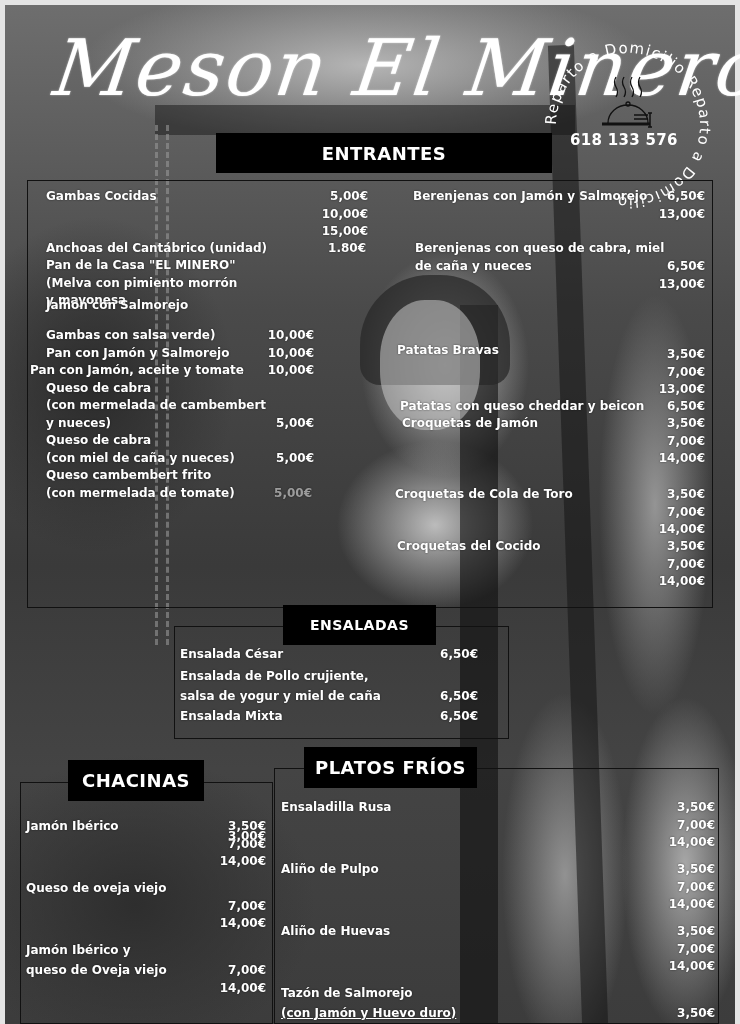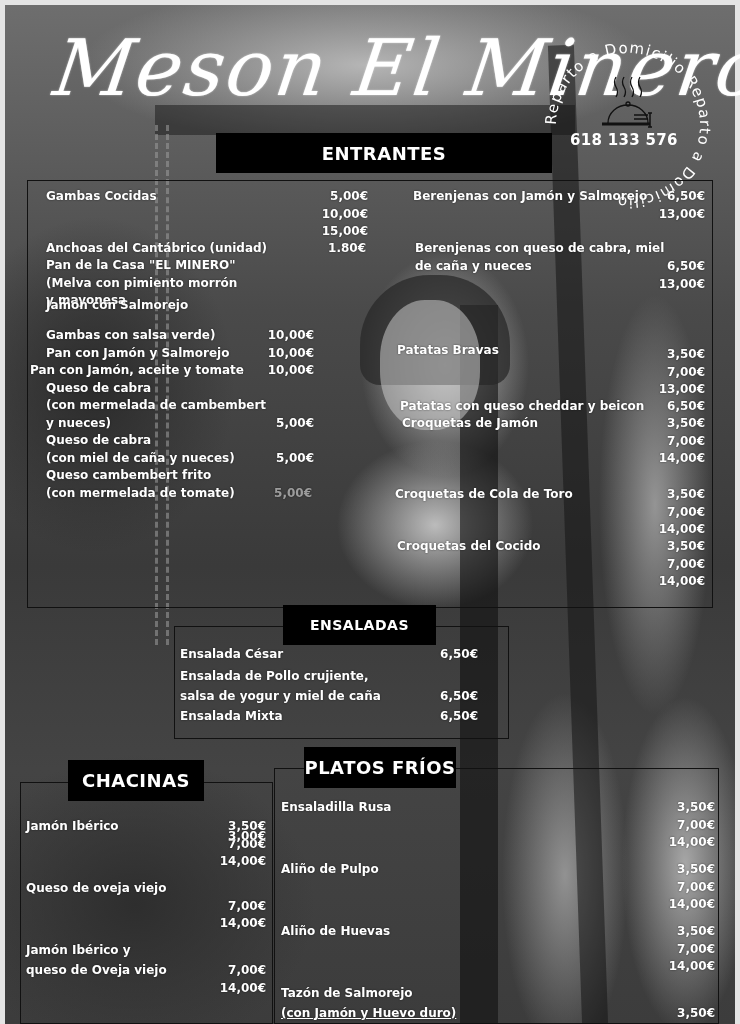--- a/index.html
+++ b/index.html
@@ -175,21 +175,21 @@
     <div class="price" style="left: 196px; width: 70px; top: 828px;">3,00€</div>
     <div class="price" style="left: 196px; width: 70px; top: 897.5px;">7,00€</div>
     <div class="price" style="left: 196px; width: 70px; top: 915px;">14,00€</div>
     <div class="item" style="left: 26px; top: 942px;">Jamón Ibérico y</div>
     <div class="item" style="left: 26px; top: 962px;">queso de Oveja viejo</div>
     <div class="price" style="left: 196px; width: 70px; top: 962px;">7,00€</div>
     <div class="price" style="left: 196px; width: 70px; top: 979.5px;">14,00€</div>
   </div>
 
 <div class="box" style="left:274px;top:768px;width:445px;height:256px;"></div>
-<div class="heading" style="left:304px;top:747px;width:152px;height:41px;font-size:18px;">PLATOS FRÍOS</div>
+<div class="heading" style="left:304px;top:747px;width:173px;height:41px;font-size:18px;">PLATOS FRÍOS</div>
 <div id="platos-list">
     <div class="item" style="left: 281px; top: 799px;">Ensaladilla Rusa</div>
     <div class="price" style="left: 645px; width: 70px; top: 799px;">3,50€</div>
     <div class="price" style="left: 645px; width: 70px; top: 816.5px;">7,00€</div>
     <div class="price" style="left: 645px; width: 70px; top: 834px;">14,00€</div>
     <div class="item" style="left: 281px; top: 861px;">Aliño de Pulpo</div>
     <div class="price" style="left: 645px; width: 70px; top: 861px;">3,50€</div>
     <div class="price" style="left: 645px; width: 70px; top: 878.5px;">7,00€</div>
     <div class="price" style="left: 645px; width: 70px; top: 896px;">14,00€</div>
     <div class="item" style="left: 281px; top: 923px;">Aliño de Huevas</div>

